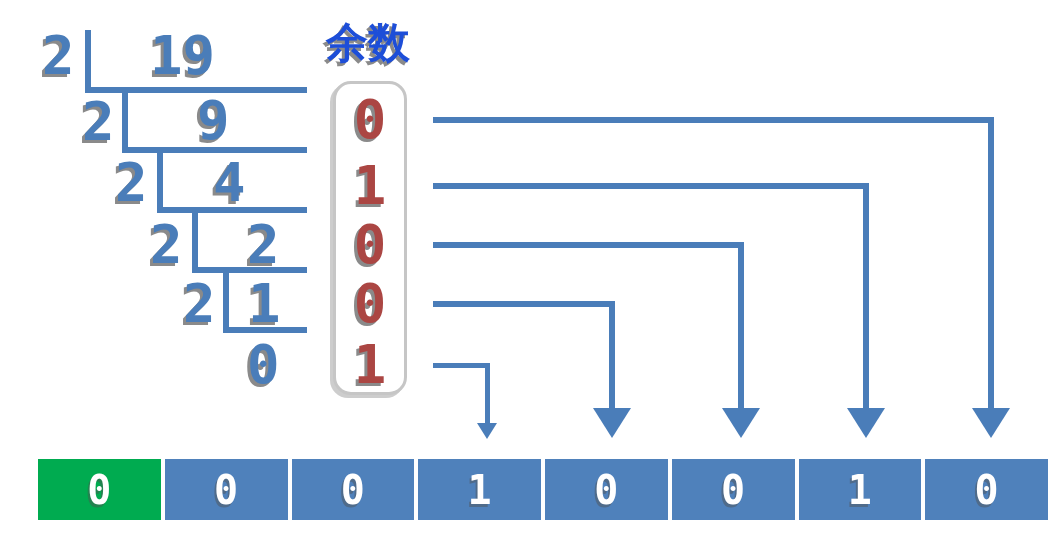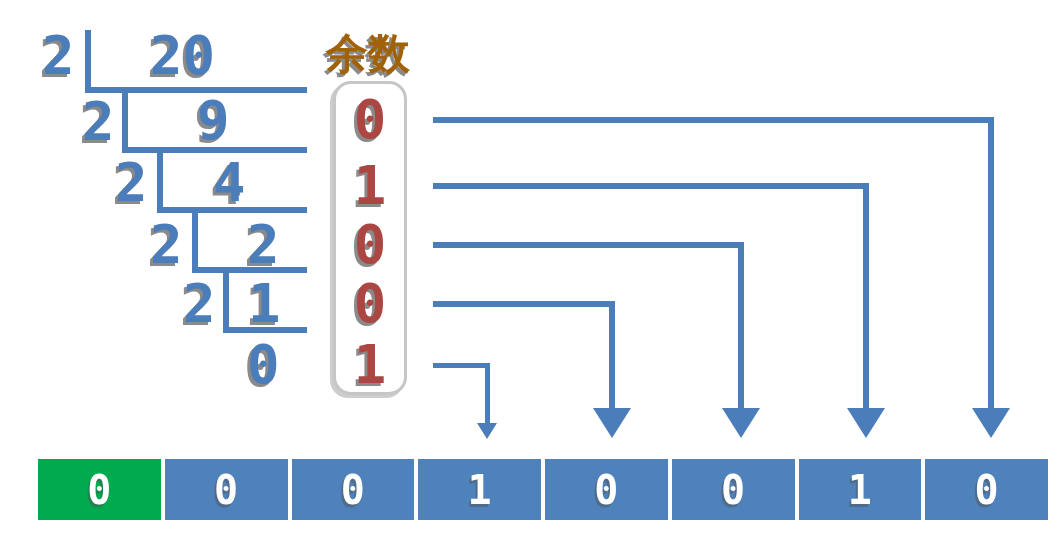--- a/index.html
+++ b/index.html
@@ -13,23 +13,23 @@
     font:bold 54px "DejaVu Sans Mono",monospace;line-height:1;
     color:#4a7db9;text-shadow:-3px 3px 0 #8a8a8a;white-space:pre;
   }
   .red{color:#ab4643;}
   
   .hline,.vbar{position:absolute;background:#4a7db9;}
   .hline{height:6px;}
   .vbar{width:6px;}
   
   .rem-label{
-    position:absolute;left:368px;top:54px;transform:translate(-50%,-50%);
+    position:absolute;left:368px;top:43px;transform:translate(-50%,-50%);
     font:bold 42px "DejaVu Sans","Liberation Sans",sans-serif;
-    color:#a16207;text-shadow:-3px 3px 0 #8a8a8a;white-space:nowrap;
+    color:#1d4ed8;text-shadow:-3px 3px 0 #8a8a8a;white-space:nowrap;
   }
   
   .rem-box{
     position:absolute;left:333px;top:81px;width:74px;height:314px;
     background:#ffffff;border:3px solid #c6c6c6;border-radius:18px;
     box-shadow:-3px 3px 0 rgba(130,130,130,0.4);box-sizing:border-box;
   }
   .rem-digit{position:absolute;left:370px;transform:translate(-50%,-50%);}
   
   .aline{position:absolute;background:#4a7db9;}
@@ -48,21 +48,21 @@
   .cell.green{background:#00ab50;}
 </style>
 </head>
 <body>
 
 <div class="canvas">
 
   <div class="rem-label">余数</div>
 
   <div class="num" style="left:42px;top:56px">2</div>
-  <div class="num" style="left:150px;top:56px">20</div>
+  <div class="num" style="left:150px;top:56px">19</div>
   <div class="vbar" style="left:85px;top:30px;height:63px"></div>
   <div class="hline" style="left:85px;top:87px;width:222px"></div>
 
   <div class="num" style="left:82px;top:122px">2</div>
   <div class="num" style="left:197px;top:121px">9</div>
   <div class="vbar" style="left:122px;top:87px;height:66px"></div>
   <div class="hline" style="left:122px;top:147px;width:185px"></div>
 
   <div class="num" style="left:115px;top:183px">2</div>
   <div class="num" style="left:213px;top:183px">4</div>

